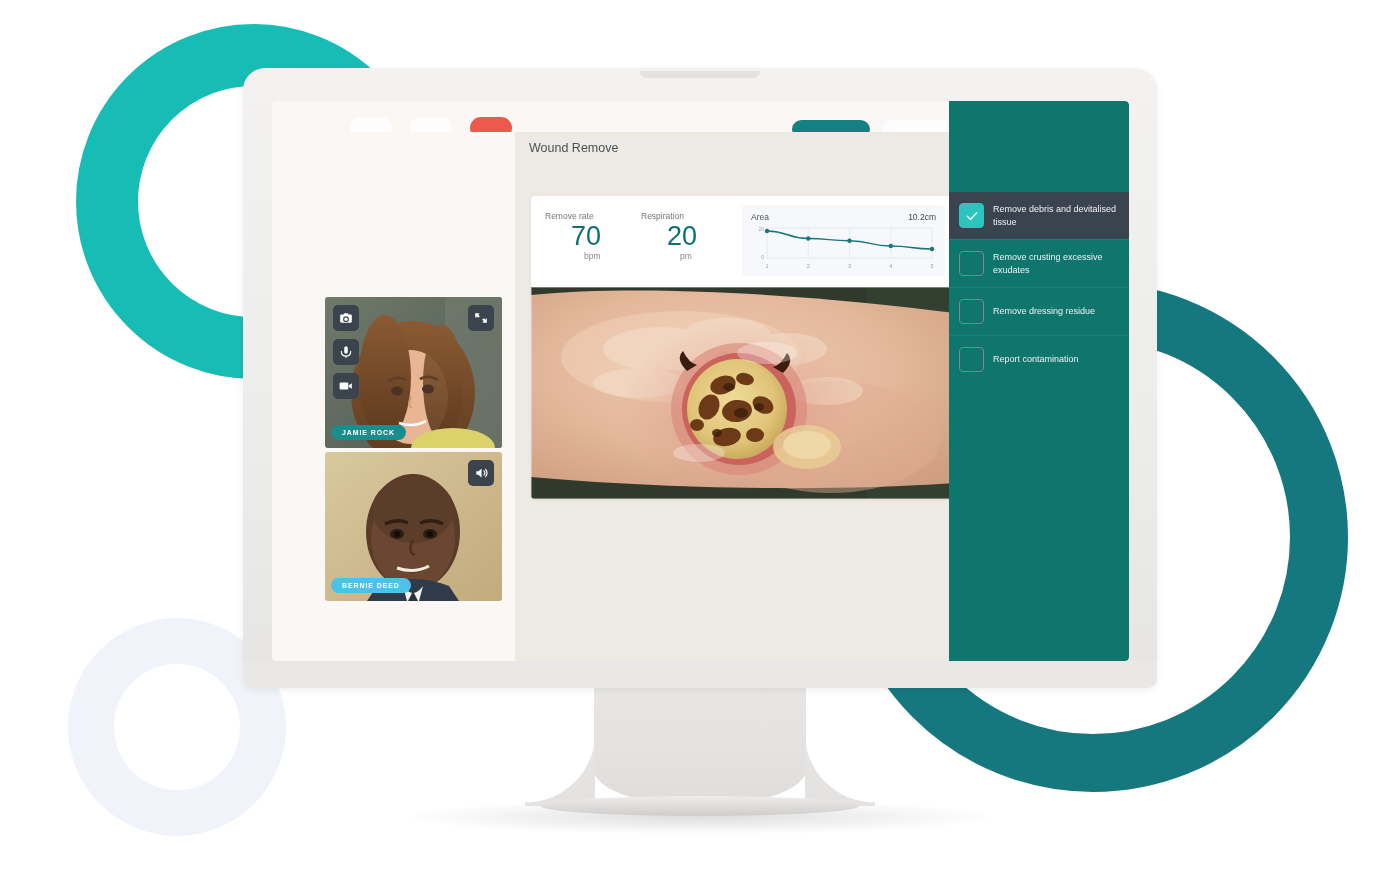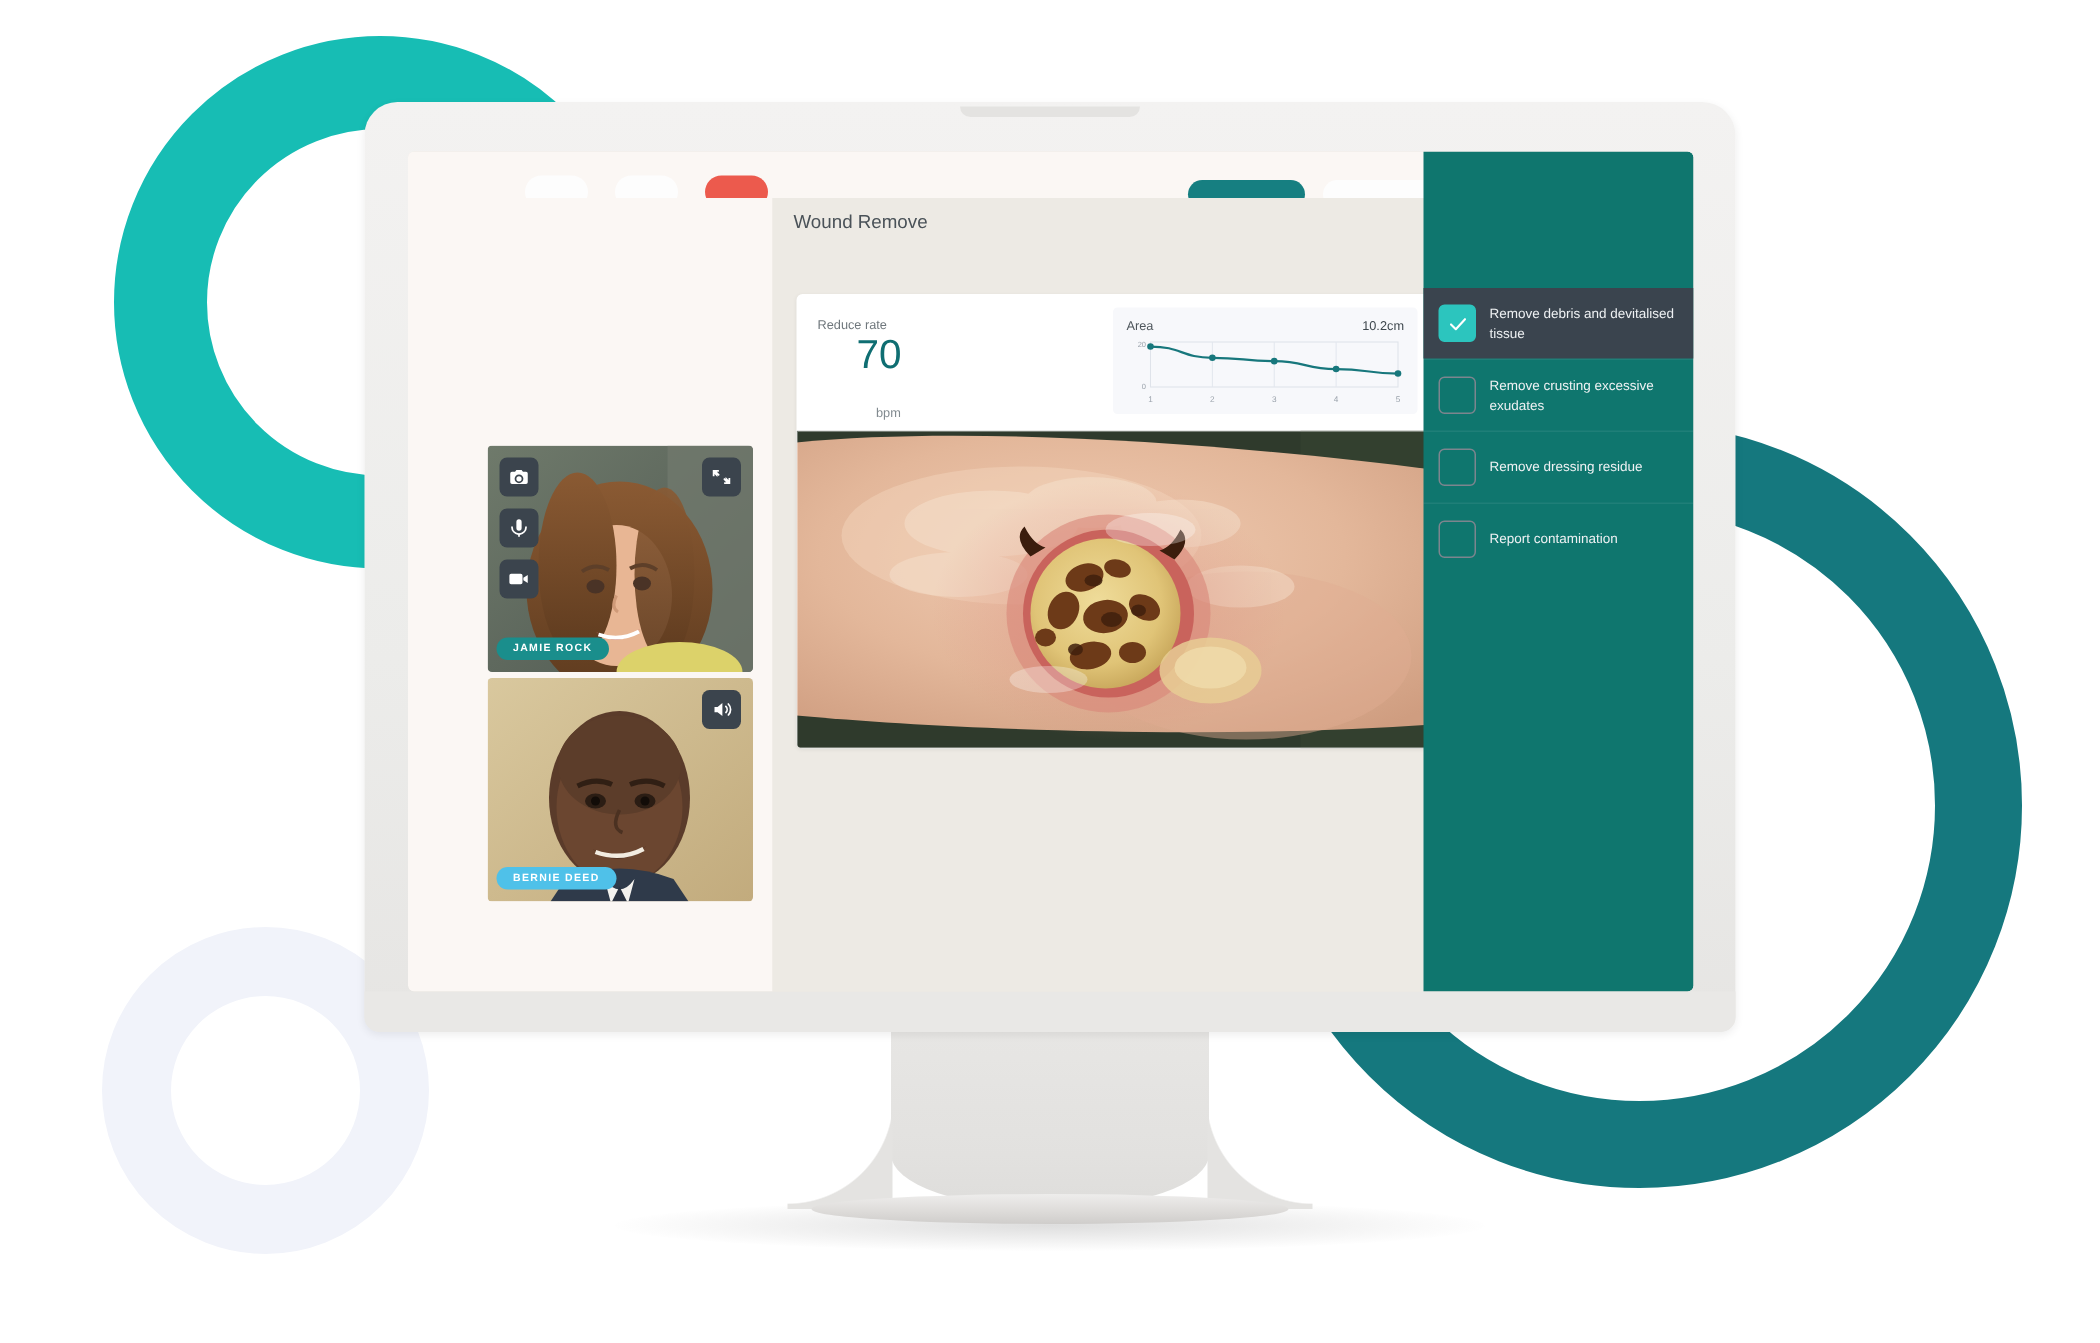--- a/index.html
+++ b/index.html
@@ -120,21 +120,21 @@
 
   #report-card {
     position: absolute; left: 16px; top: 64px; width: 424px; height: 303px;
     background: #fff; border-radius: 4px; box-shadow: 0 1px 3px rgba(0,0,0,.06);
     overflow: hidden;
   }
   #stats-row { position: relative; height: 88px; display: flex; }
   .stat { padding: 15px 0 0 14px; width: 96px; }
   .stat-label { font-size: 8.5px; color: #6f777c; }
   .stat-value { font-size: 27px; color: #0f6e72; line-height: 1.06; margin-top: 1px; font-weight: 400; text-align: center; }
-  .stat-unit { font-size: 8.5px; color: #818a8f; margin-top: 19px; padding-left: 39px; }
+  .stat-unit { font-size: 8.5px; color: #818a8f; margin-top: 0; padding-left: 39px; }
 
   #chart-box {
     position: absolute; right: 10px; top: 9px; width: 203px; height: 71px;
     background: #f7f8fb; border-radius: 3px; padding: 7px 9px 2px 9px;
   }
   #chart-head { display: flex; justify-content: space-between; align-items: flex-end; }
   #chart-title { font-size: 8.5px; color: #4e565c; }
   #chart-metric { font-size: 8.5px; color: #3f484e; }
   #chart-svg { display: block; margin-top: 2px; }
 
@@ -282,23 +282,28 @@
         </div>
       </div>
 
       <div id="main">
         <div id="page-title">Wound Remove</div>
 
         <div id="report-card">
 
           <div id="stats-row">
             <div class="stat">
-              <div class="stat-label">Reduce rate</div>
+              <div class="stat-label">Remove rate</div>
               <div class="stat-value">70</div>
               <div class="stat-unit">bpm</div>
+            </div>
+            <div class="stat">
+              <div class="stat-label">Respiration</div>
+              <div class="stat-value">20</div>
+              <div class="stat-unit">pm</div>
             </div>
 
             <div id="chart-box">
               <div id="chart-head">
                 <div id="chart-title">Area</div>
                 <div id="chart-metric">10.2cm</div>
               </div>
               <svg id="chart-svg" width="185" height="46" viewBox="0 0 185 46">
                   <rect x="16" y="4" width="165" height="30" fill="none" stroke="#dfe3ea" stroke-width="0.7"></rect>
                   <line x1="57.25" y1="4" x2="57.25" y2="34" stroke="#e3e7ee" stroke-width="0.7"></line>

